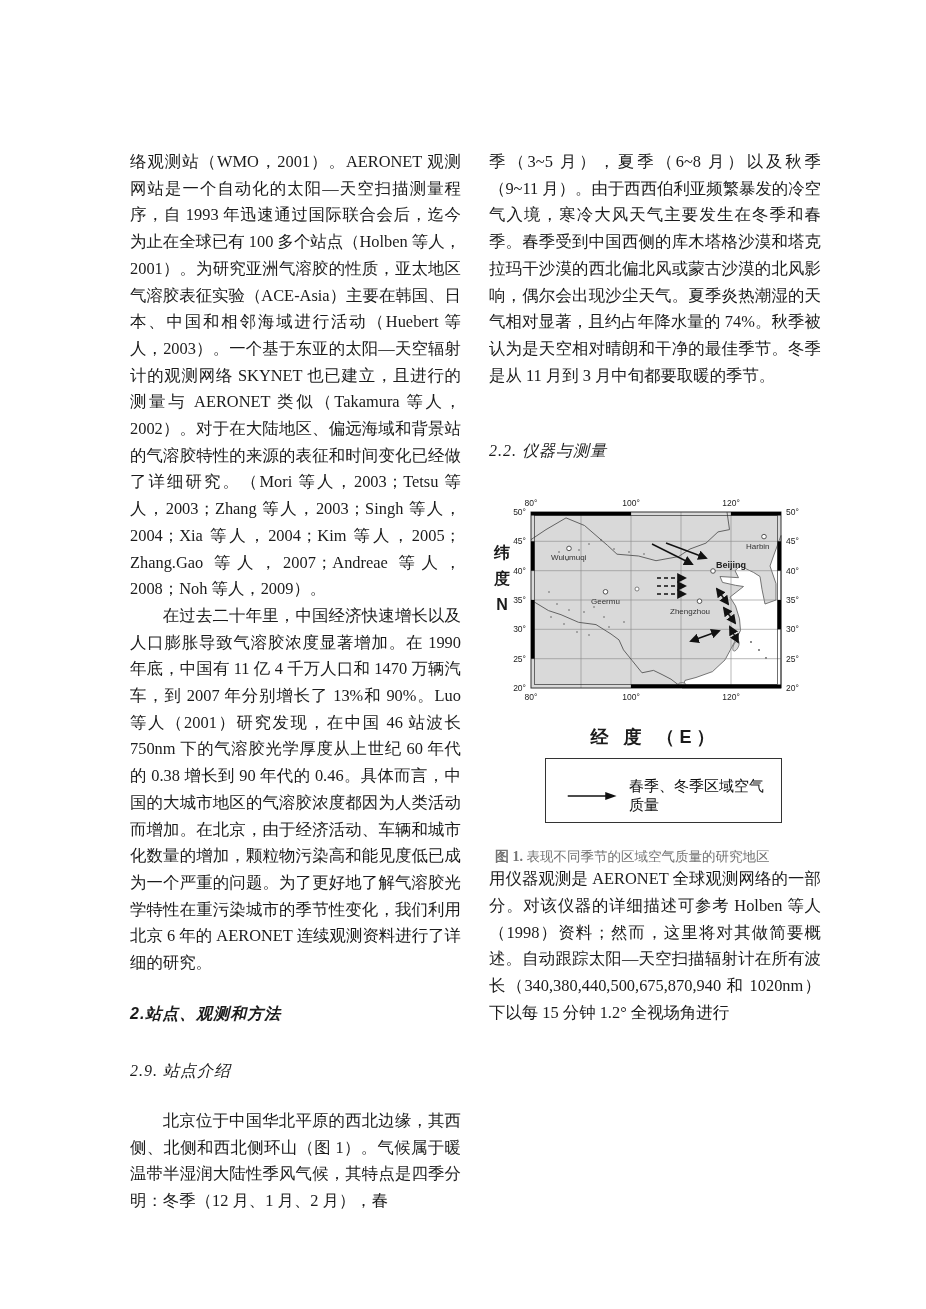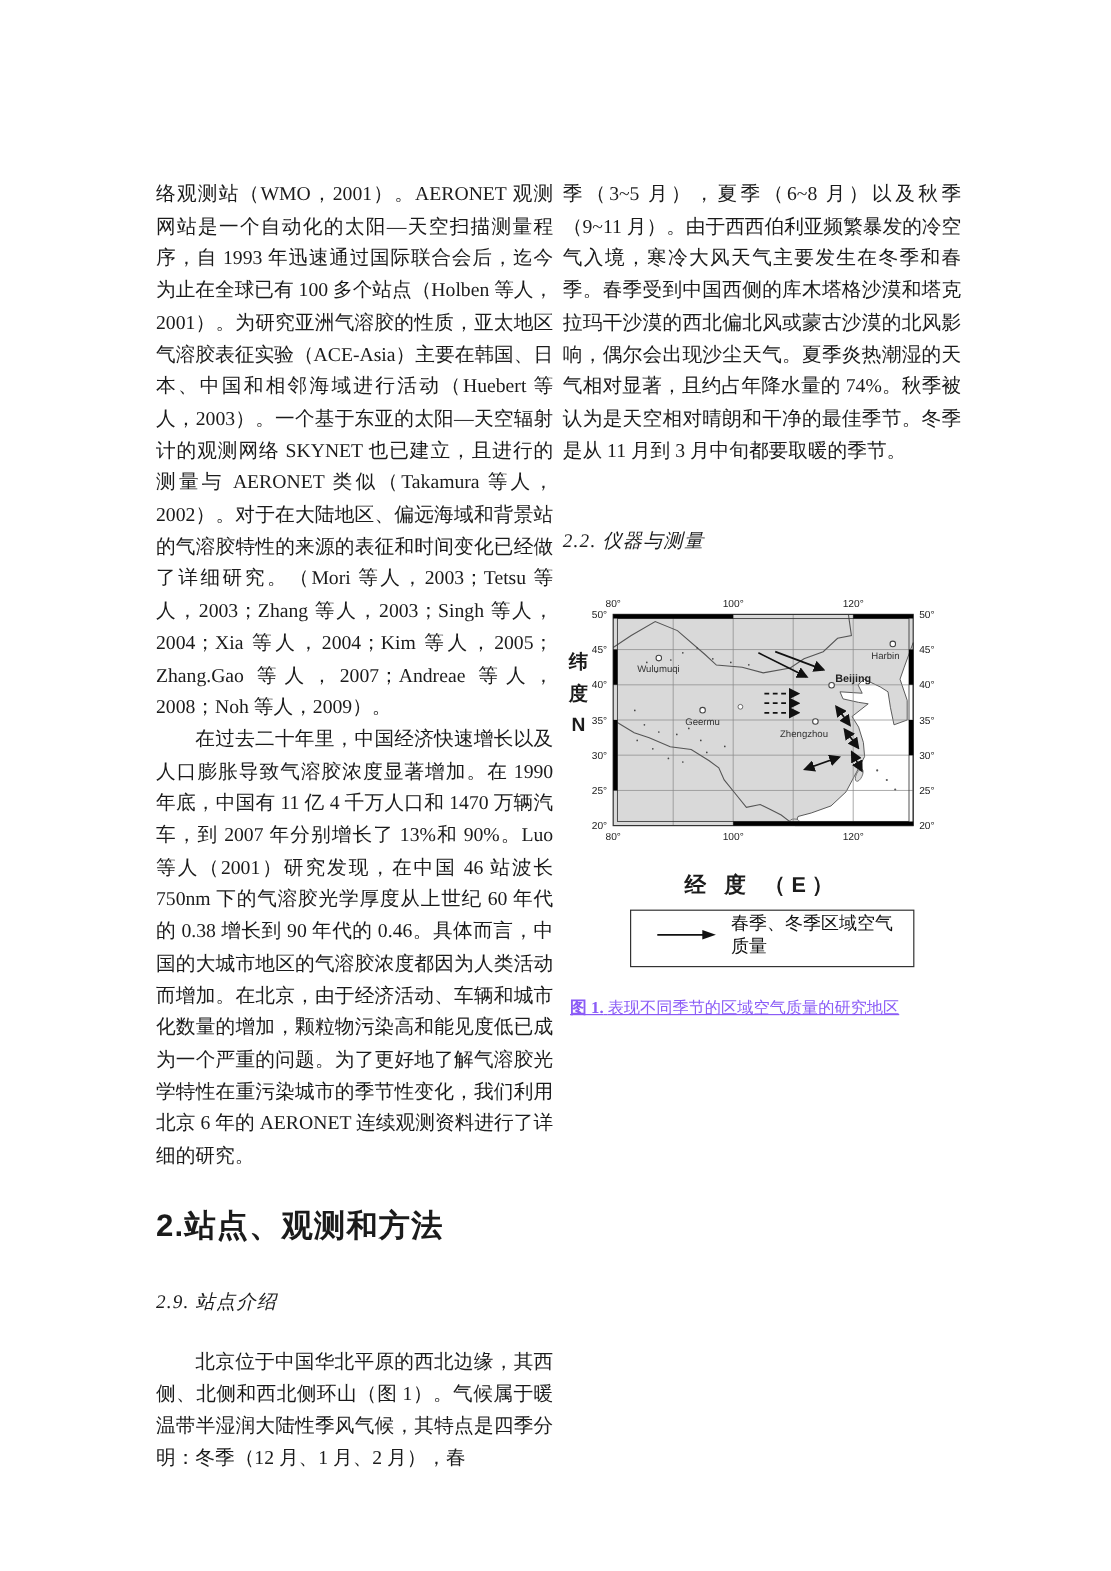--- a/index.html
+++ b/index.html
@@ -1,39 +1,39 @@
 <!DOCTYPE html>
 <html><head>
 <meta charset="utf-8">
 <style>
   html,body{margin:0;padding:0;background:#fff;}
   .page{position:relative;width:926px;height:1309px;background:#ffffff;overflow:hidden;
         font-family:"Liberation Serif","DejaVu Serif",serif;color:#1b1b1b;}
   .col{position:absolute;top:149px;}
   .col-left{left:130px;width:331px;}
-  .col-right{left:469px;width:332px;}
+  .col-right{left:489px;width:332px;}
   p.body{margin:0;font-size:16.4px;line-height:26.7px;text-align:justify;text-justify:inter-ideograph;}
   p.indent{text-indent:2em;}
-  h2.section{margin:27px 0 36px 0;font-size:26px;font-weight:bold;
-             font-family:"Liberation Sans","DejaVu Sans",sans-serif;letter-spacing:1px;}
+  h2.section{margin:27px 0 36px 0;font-size:16px;font-weight:bold;
+             font-family:"Liberation Sans","DejaVu Sans",sans-serif;letter-spacing:1px;font-style:italic;}
   h3.subsection{margin:0 0 26px 0;font-size:16px;font-weight:normal;letter-spacing:1px;font-style:italic;}
   h3.sub-right{margin:52px 0 30px 0;}
   figure.mapfig{margin:4px 0 0 0;padding:0;}
   .map-wrap{position:relative;width:332px;}
   .ylab{position:absolute;left:4px;top:48px;font-family:"Liberation Sans","DejaVu Sans",sans-serif;
         font-weight:bold;font-size:16px;line-height:26px;text-align:center;width:18px;}
   .ylab span{display:block;}
   svg.mapsvg{display:block;}
   .xlab{width:332px;text-align:center;margin:21px 0 0 0;font-size:18px;font-weight:bold;
         font-family:"Liberation Sans","DejaVu Sans",sans-serif;letter-spacing:5px;}
   .legend{box-sizing:border-box;width:237px;margin:9px 0 0 56px;border:1.5px solid #333;
-          background:#fff;padding:7px 8px 13px 20px;}
+          background:#fff;padding:24px 8px 13px 20px;}
   .lrow{display:flex;align-items:center;gap:9px;height:26px;}
   .lrow .llab{font-size:15px;font-family:"Liberation Sans","DejaVu Sans",sans-serif;color:#111;}
-  figcaption.cap{margin:25px 0 0 6px;font-size:13.5px;color:#8b5cf6;text-decoration:underline;}
+  figcaption.cap{margin:25px 0 0 6px;font-size:13.5px;color:#737373;}
   figcaption.cap b{font-size:14px;}
   .fin{margin-top:29px;}
   .mapfont{font-family:"Liberation Sans","DejaVu Sans",sans-serif;}
 </style>
 </head>
 <body>
 
 <div class="page">
 
   <div class="col col-left">
@@ -193,14 +193,15 @@
           <span class="llab">春季、冬季区域空气质量</span>
         </div>
       </div>
 
       <figcaption class="cap">
         <b>图 1.</b>
         <span>表现不同季节的区域空气质量的研究地区</span>
       </figcaption>
     </figure>
 
+    <p class="body fin">用仪器观测是 AERONET 全球观测网络的一部分。对该仪器的详细描述可参考 Holben 等人（1998）资料；然而，这里将对其做简要概述。自动跟踪太阳—天空扫描辐射计在所有波长（340,380,440,500,675,870,940 和 1020nm）下以每 15 分钟 1.2° 全视场角进行</p>
   </div>
 </div>
 
 </body></html>

